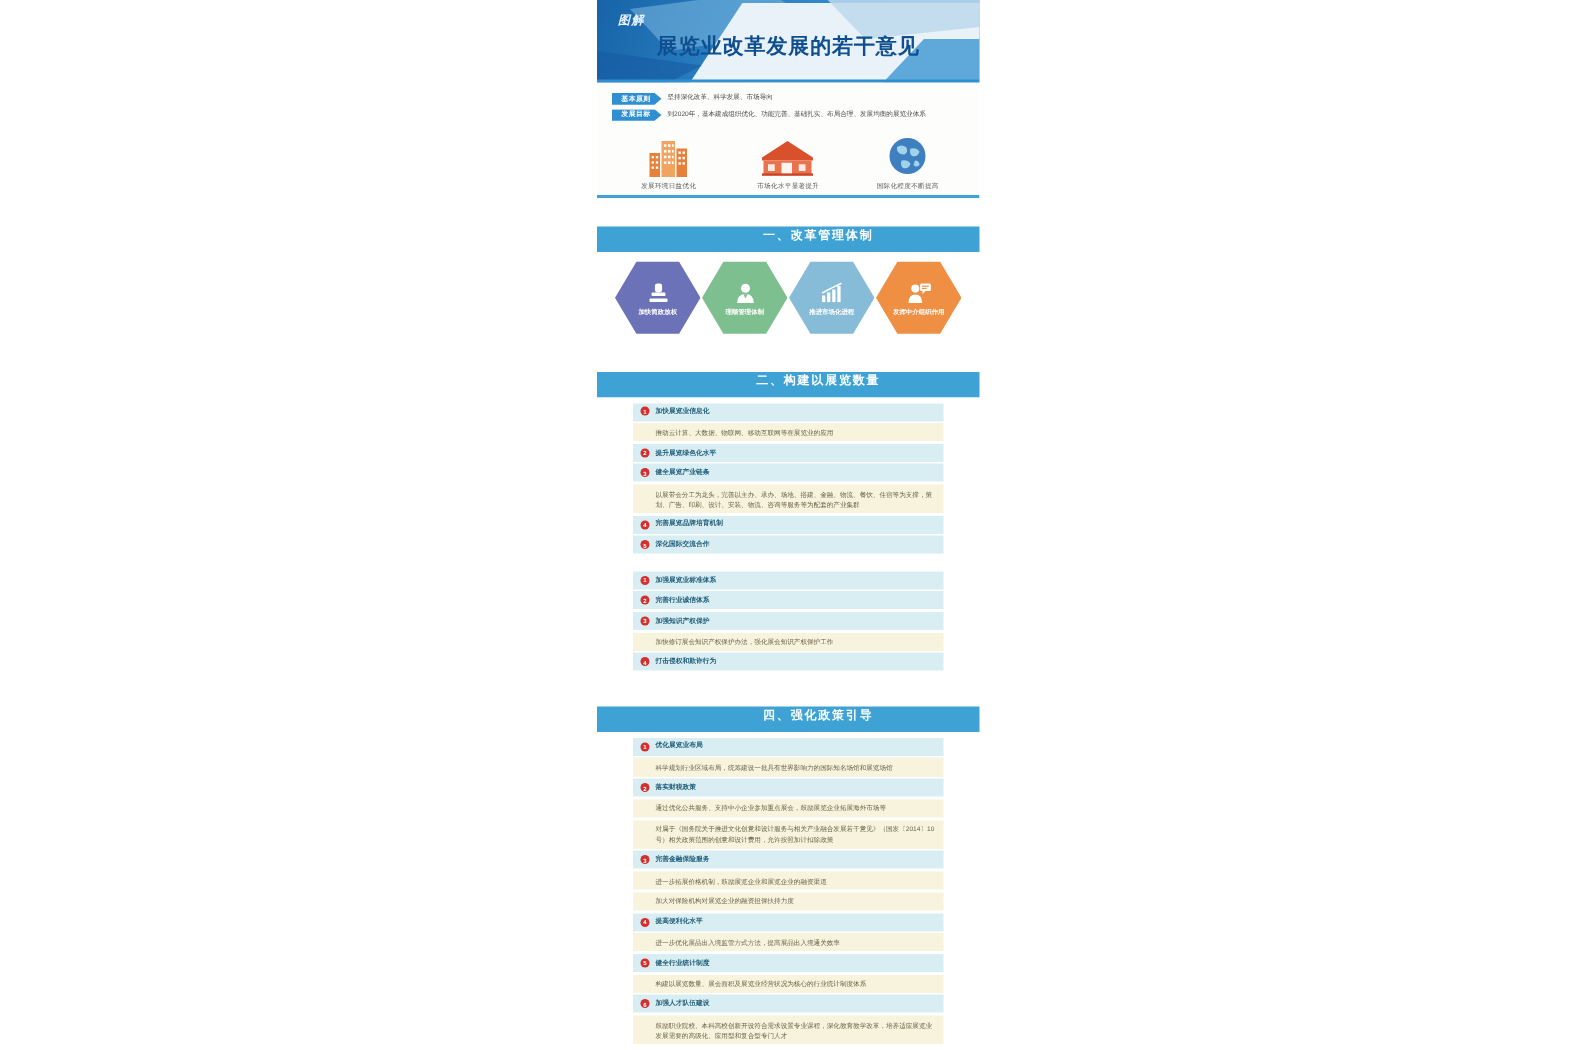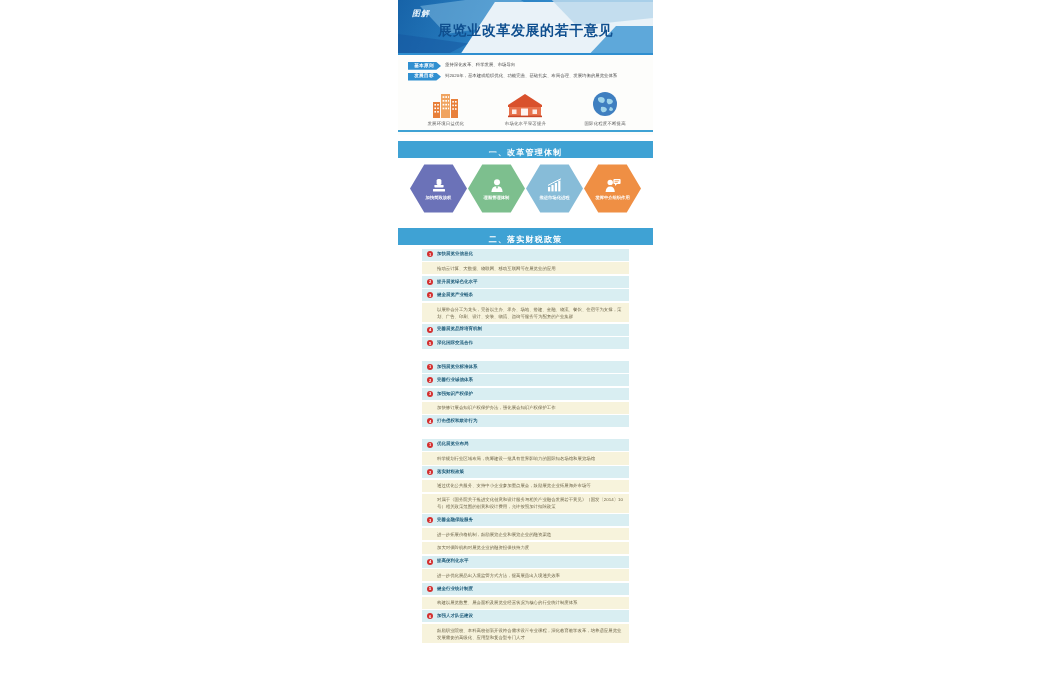--- a/index.html
+++ b/index.html
@@ -42,22 +42,22 @@
           font-weight:bold;padding:1.6px 4px 1.6px 3px;line-height:1;letter-spacing:.3px;
           clip-path:polygon(0 0,86% 0,100% 50%,86% 100%,0 100%);min-width:26px;text-align:center;}
   .kv-txt{font-size:4.4px;color:#4a4a4a;line-height:1.55;margin-left:4px;max-width:196px;}
   .icon-row{display:flex;justify-content:space-around;align-items:flex-end;margin-top:7px;padding:0 8px;}
   .icn{width:72px;text-align:center;}
   .icn .art{height:30px;display:flex;align-items:flex-end;justify-content:center;}
   .icn .cap{font-size:4.4px;color:#5a5a5a;margin-top:3px;letter-spacing:.2px;}
   .intro-rule{width:255px;height:2px;background:#3fa2d4;margin-top:4px;}
 
   
-  .secbar{width:255px;height:17px;background:#3fa2d4;display:flex;align-items:flex-end;
-          justify-content:center;margin-top:6px;}
+  .secbar{width:255px;height:17px;background:#3fa2d4;display:flex;align-items:flex-start;
+          justify-content:center;margin-top:16px;padding-left:20px;}
   .secbar span{font-size:8px;font-weight:bold;color:#ffffff;letter-spacing:1.2px;}
 
   
   .hexrow{display:flex;justify-content:center;gap:1px;padding:6px 0 8px;background:#ffffff;}
   .hex{position:relative;width:57px;height:50px;
        clip-path:polygon(25% 2%,75% 2%,100% 50%,75% 98%,25% 98%,0% 50%);
        display:flex;flex-direction:column;align-items:center;justify-content:center;}
   .hex .gl{height:17px;display:flex;align-items:center;justify-content:center;margin-bottom:1px;}
   .hex .hl{font-size:4.3px;color:#ffffff;text-align:center;line-height:1.35;width:44px;font-weight:bold;}
 
@@ -213,21 +213,21 @@
             <path d="M10 6 L10 8 L12 6 Z" fill="#fff"></path>
             <rect x="9.6" y="2.4" width="4.6" height=".8" fill="#ef8f44"></rect>
             <rect x="9.6" y="3.9" width="3.2" height=".8" fill="#ef8f44"></rect>
           </svg>
         </div>
         <div class="hl">发挥中介组织作用</div>
       </div>
     </div>
 
     <div class="secbar">
-      <span>二、落实财税政策</span>
+      <span>二、构建以展览数量</span>
     </div>
     <div class="list">
       <div class="row head">
           <div class="num">1</div>
           <div class="txt">加快展览业信息化</div>
         </div>
       <div class="row detail">
           <div class="txt">推动云计算、大数据、物联网、移动互联网等在展览业的应用</div>
         </div>
       <div class="row head">
@@ -266,20 +266,23 @@
         </div>
       <div class="row detail">
           <div class="txt">加快修订展会知识产权保护办法，强化展会知识产权保护工作</div>
         </div>
       <div class="row head">
           <div class="num">4</div>
           <div class="txt">打击侵权和欺诈行为</div>
         </div>
     </div>
 
+    <div class="secbar">
+      <span>四、强化政策引导</span>
+    </div>
     <div class="list">
       <div class="row head">
           <div class="num">1</div>
           <div class="txt">优化展览业布局</div>
         </div>
       <div class="row detail">
           <div class="txt">科学规划行业区域布局，统筹建设一批具有世界影响力的国际知名场馆和展览场馆</div>
         </div>
       <div class="row head">
           <div class="num">2</div>

